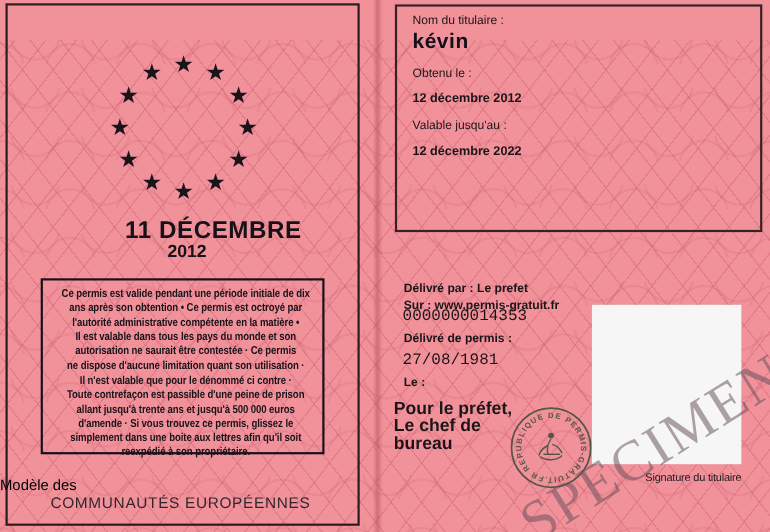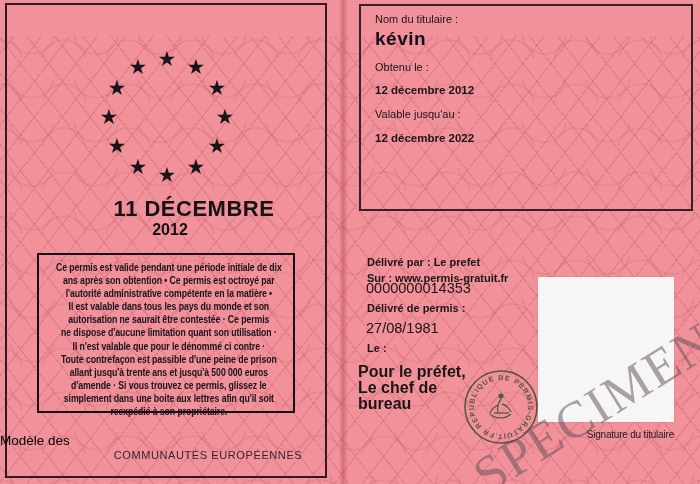--- a/index.html
+++ b/index.html
@@ -17,26 +17,26 @@
     background:linear-gradient(90deg, rgba(175,65,82,0) 0%, rgba(175,65,82,.45) 45%, rgba(175,65,82,0) 100%);}
   .abs{position:absolute;}
   .left-border{left:5px;top:3px;width:318px;height:471px;border:2px solid #2E1B20;}
   .star{width:22px;height:22px;line-height:22px;text-align:center;font-size:21px;color:#19141a;}
   .date-head{left:0;top:196px;width:388px;text-align:center;font-size:22px;font-weight:bold;letter-spacing:.5px;color:#171217;}
   .date-head2{left:0;top:221px;width:340px;text-align:center;font-size:16px;font-weight:bold;color:#171217;}
   .notice-box{left:37px;top:253px;width:254px;height:156px;border:2px solid #17101a;}
   .notice-text{left:42px;top:261px;width:302px;text-align:center;font-size:10.4px;line-height:13.1px;
     font-weight:600;letter-spacing:-.1px;white-space:pre-line;transform:scaleX(.84);transform-origin:0 0;color:#18131a;}
   .footer1{left:0;top:433px;width:340px;text-align:left;font-size:13.5px;color:#000000;}
-  .footer2{left:0;top:449px;width:328px;text-align:center;font-size:11px;letter-spacing:.6px;color:#33262b;padding-left:44px;}
+  .footer2{left:0;top:449px;width:328px;text-align:center;font-size:14px;letter-spacing:.6px;color:#33262b;}
   .holder-box{left:359px;top:4px;width:330px;height:203px;border:2px solid #3A2026;}
   .lbl{font-size:11px;color:#1b1518;}
   .lbl-b{font-size:11px;font-weight:600;color:#1b1518;margin-top:36px;}
   .val{font-size:11.5px;color:#1b1518;font-weight:bold;}
-  .val-serif{font-family:Liberation Sans, sans-serif;font-size:14.5px;color:#1b1518;}
+  .val-serif{font-family:Liberation Mono, monospace;font-size:14.5px;color:#1b1518;}
   .name{left:375px;top:28px;font-size:19px;font-weight:bold;letter-spacing:.5px;color:#13101a;}
   .prefect{left:358px;top:364px;width:134px;text-align:left;font-size:16px;font-weight:bold;line-height:16px;color:#1b1518;}
   .sig-box{left:538px;top:277px;width:136px;height:145px;background:#F6F6F7;box-shadow:0 0 1px rgba(0,0,0,.25);}
   .sig-lbl{left:538px;top:429px;width:136px;text-align:right;font-size:10px;letter-spacing:-.2px;color:#201a1d;}
   .specimen{left:455px;top:378px;width:280px;height:62px;text-align:center;
     font-family:"Liberation Serif",serif;font-size:52px;letter-spacing:2px;
     color:rgba(100,78,88,.52);transform:rotate(-32deg);pointer-events:none;}
   .stamp{left:461px;top:367px;width:80px;height:80px;opacity:.92;}
 </style>
 </head>

